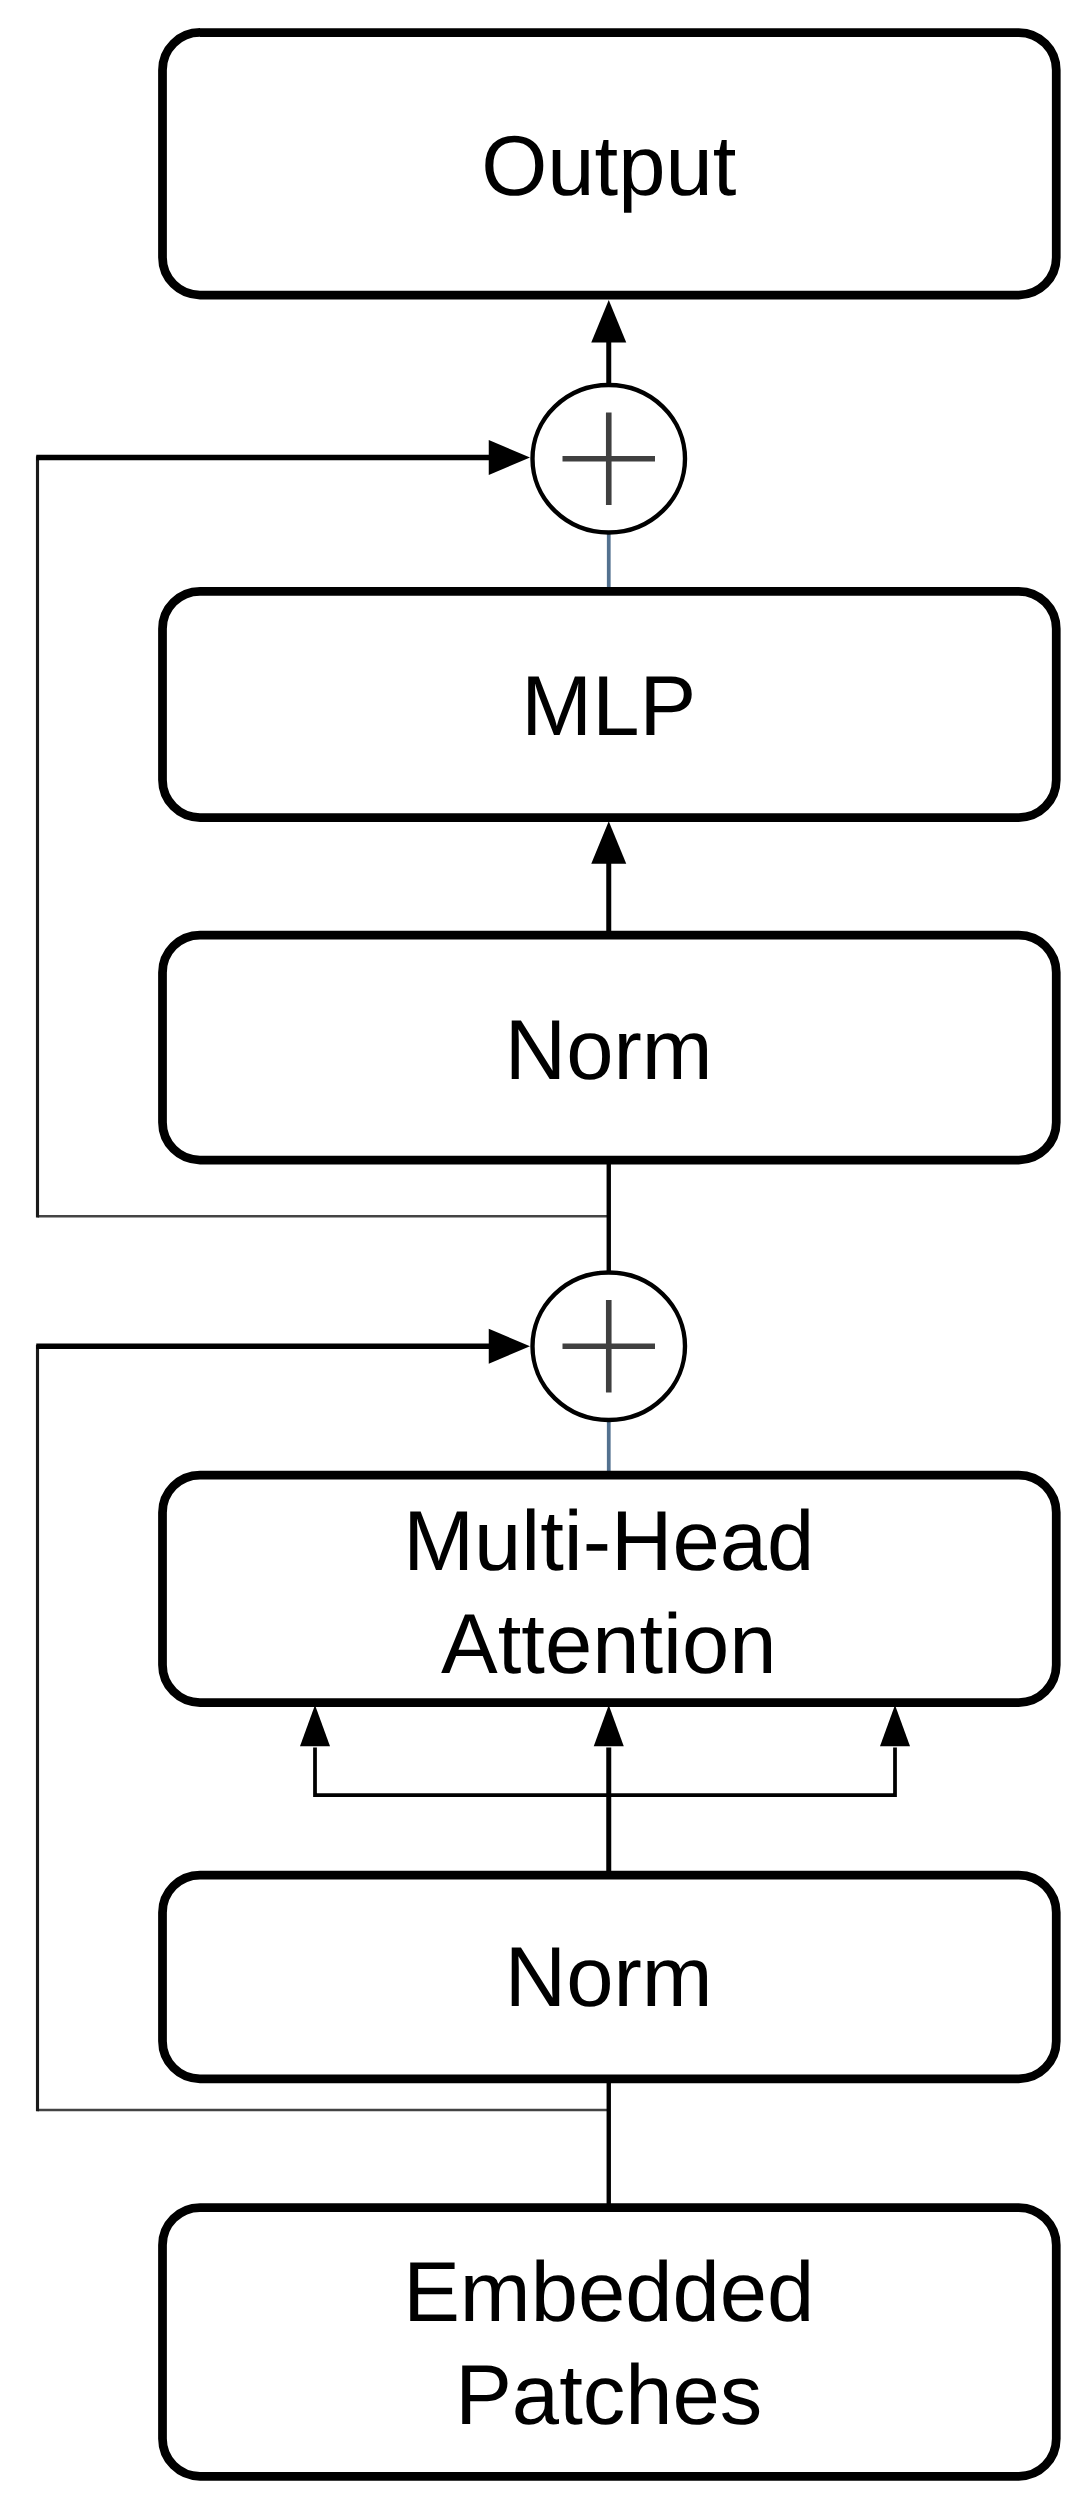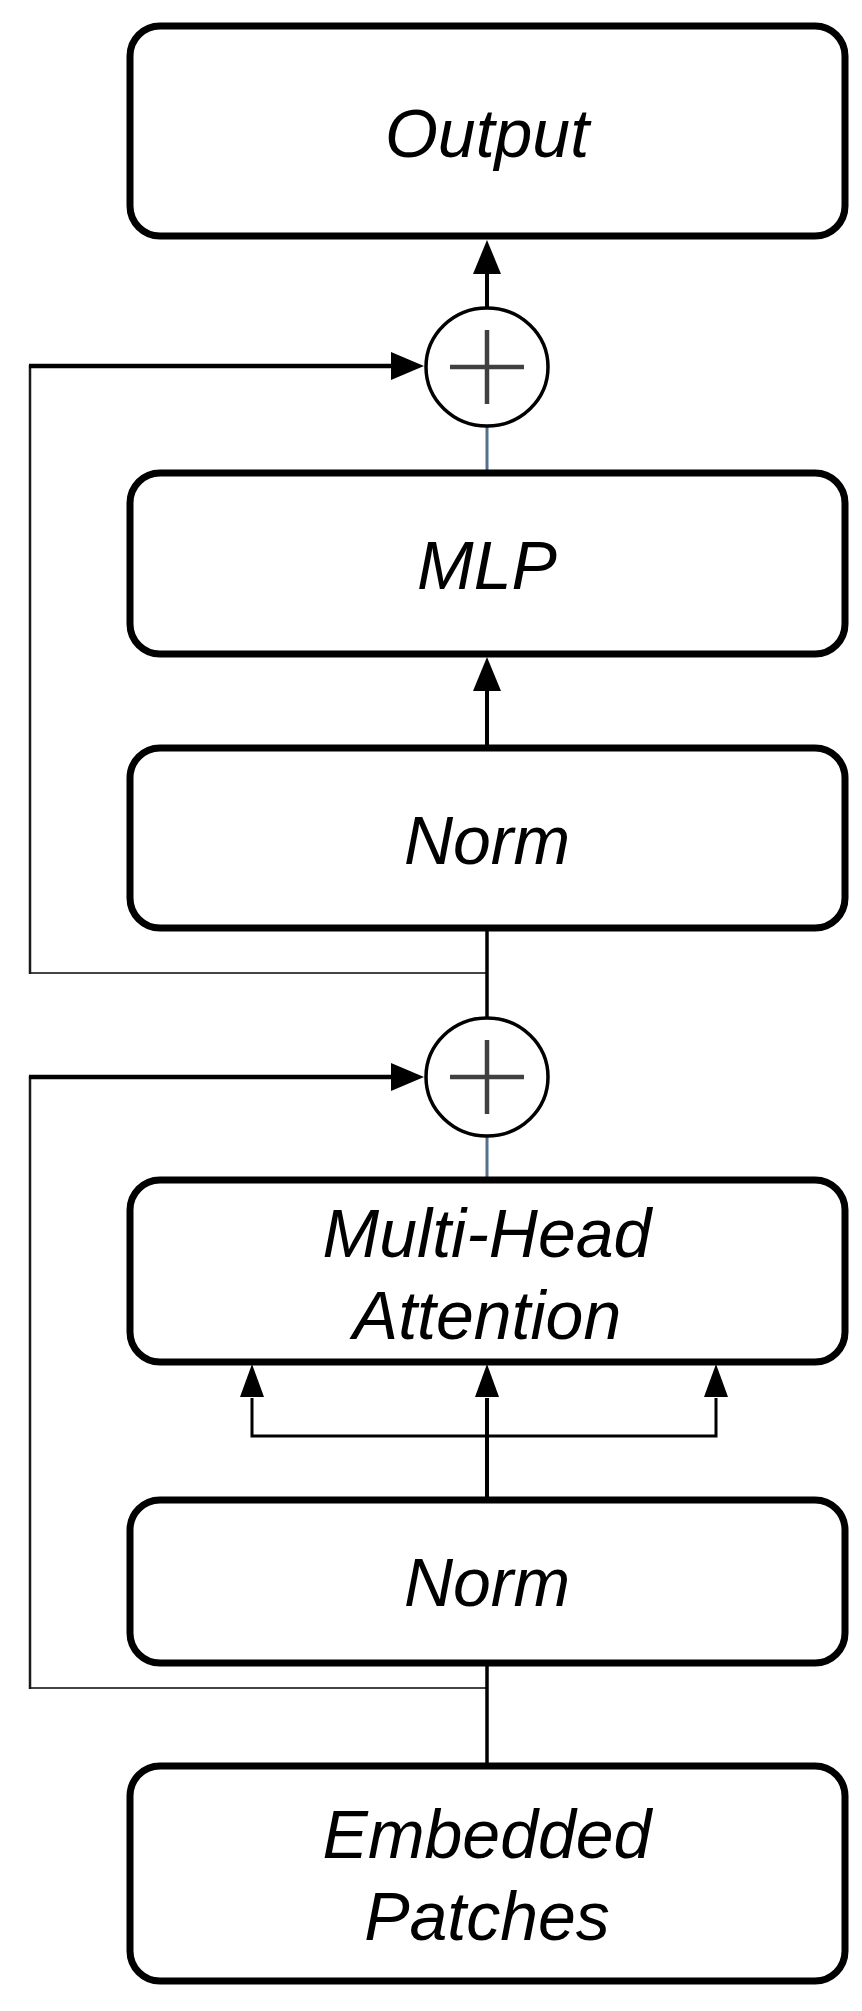--- a/index.html
+++ b/index.html
@@ -6,21 +6,20 @@
     margin: 0;
     padding: 0;
     background: #ffffff;
   }
   .page {
     position: relative;
     width: 862px;
     height: 2011px;
     background: #ffffff;
     overflow: hidden;
-    font-style: italic;
   }
   svg text {
     font-family: "Liberation Sans", sans-serif;
     font-size: 68px;
     fill: #000000;
     text-anchor: middle;
     dominant-baseline: central;
   }
 </style>
 </head>

